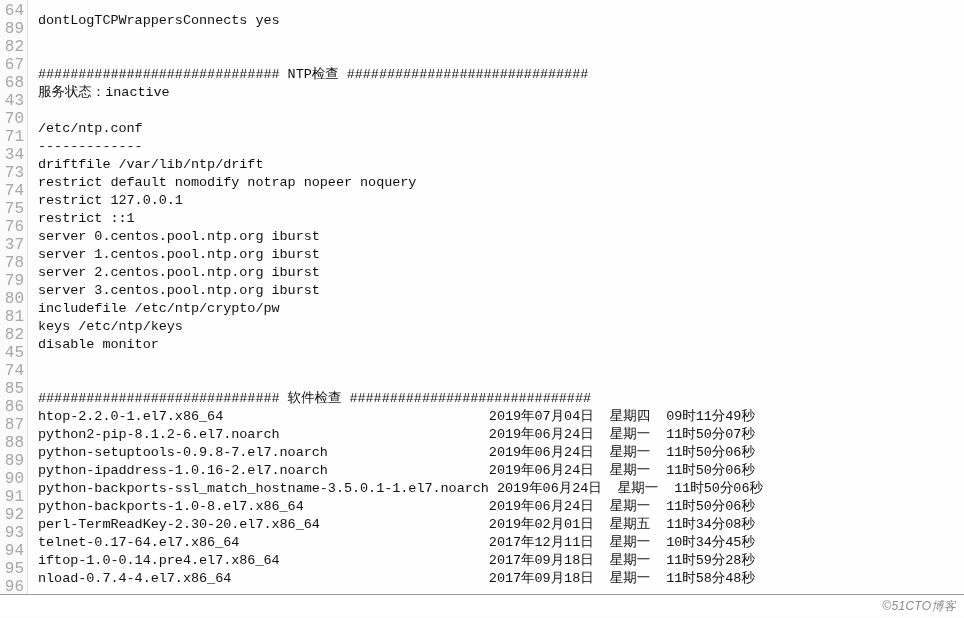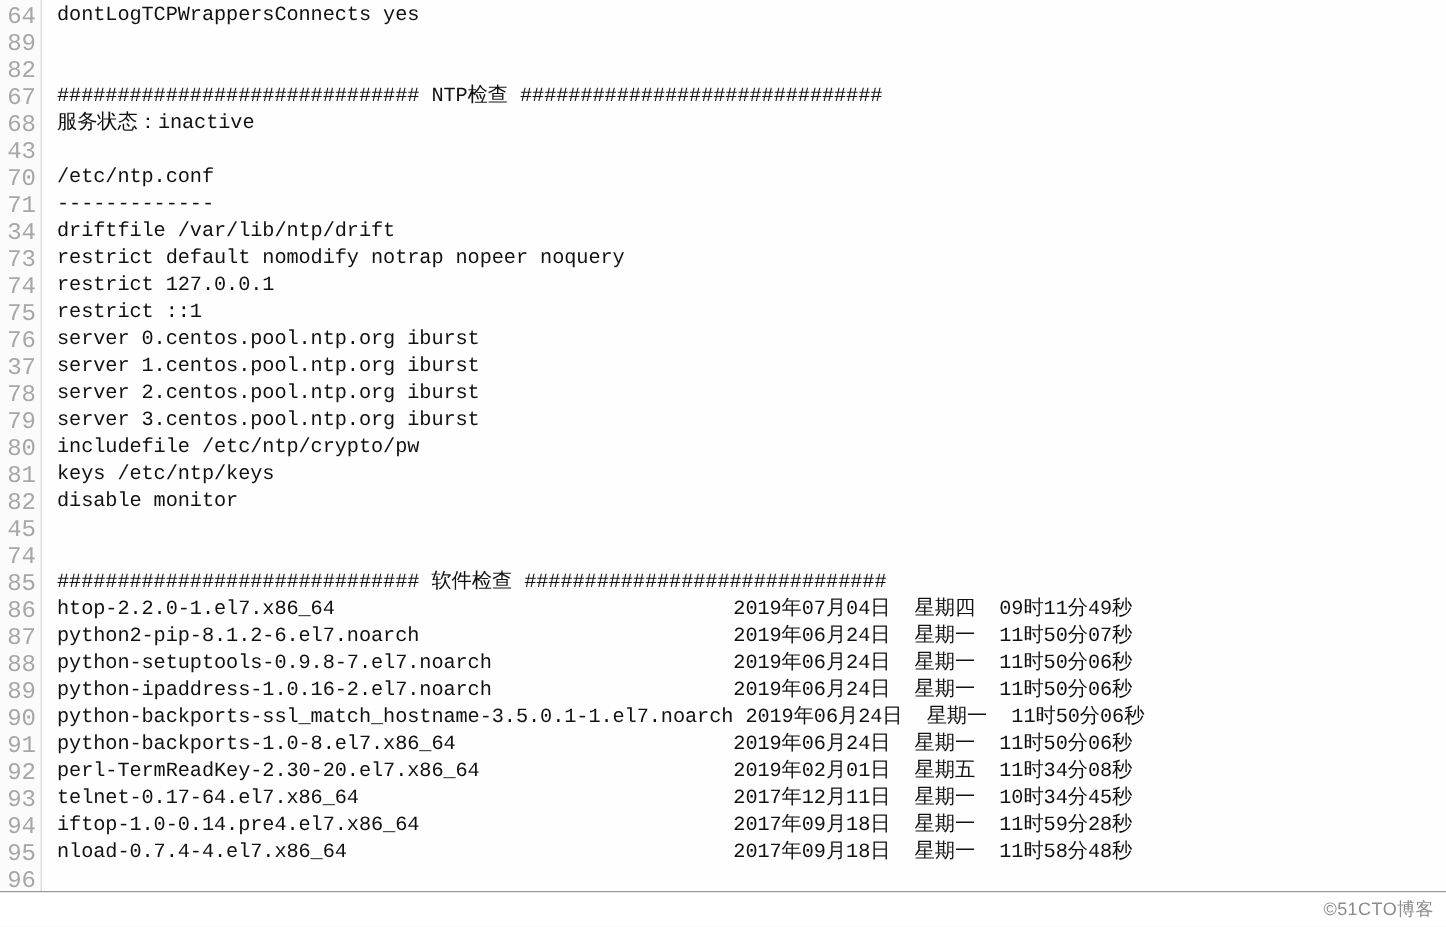--- a/index.html
+++ b/index.html
@@ -31,21 +31,21 @@
     padding-top: 2px;
     user-select: none;
   }
   .gutter div {
     height: 18px;
     line-height: 18px;
     padding-right: 3px;
   }
   .code {
     flex: 1;
-    padding-top: 2px;
+    padding-top: 12px;
     padding-left: 10px;
     white-space: pre;
     font-family: "Courier New", Consolas, monospace;
     font-size: 13.5px;
     letter-spacing: -0.05px;
     color: #111;
   }
   .code .line {
     height: 18px;
     line-height: 18px;
@@ -56,20 +56,21 @@
     align-items:center;
     justify-content:flex-end;
     padding-right:8px;
     background:#fff;
   }
   .watermark {
     color:#8b8b8b;
     font-family: Arial, "Microsoft YaHei", sans-serif;
     font-size: 12px;
     letter-spacing:0.3px;
+    font-style:italic;
   }
 </style>
 </head>
 <body>
 
 <div class="viewport">
   <div class="gutter" id="gutter">
       <div>64</div>
       <div>89</div>
       <div>82</div>

